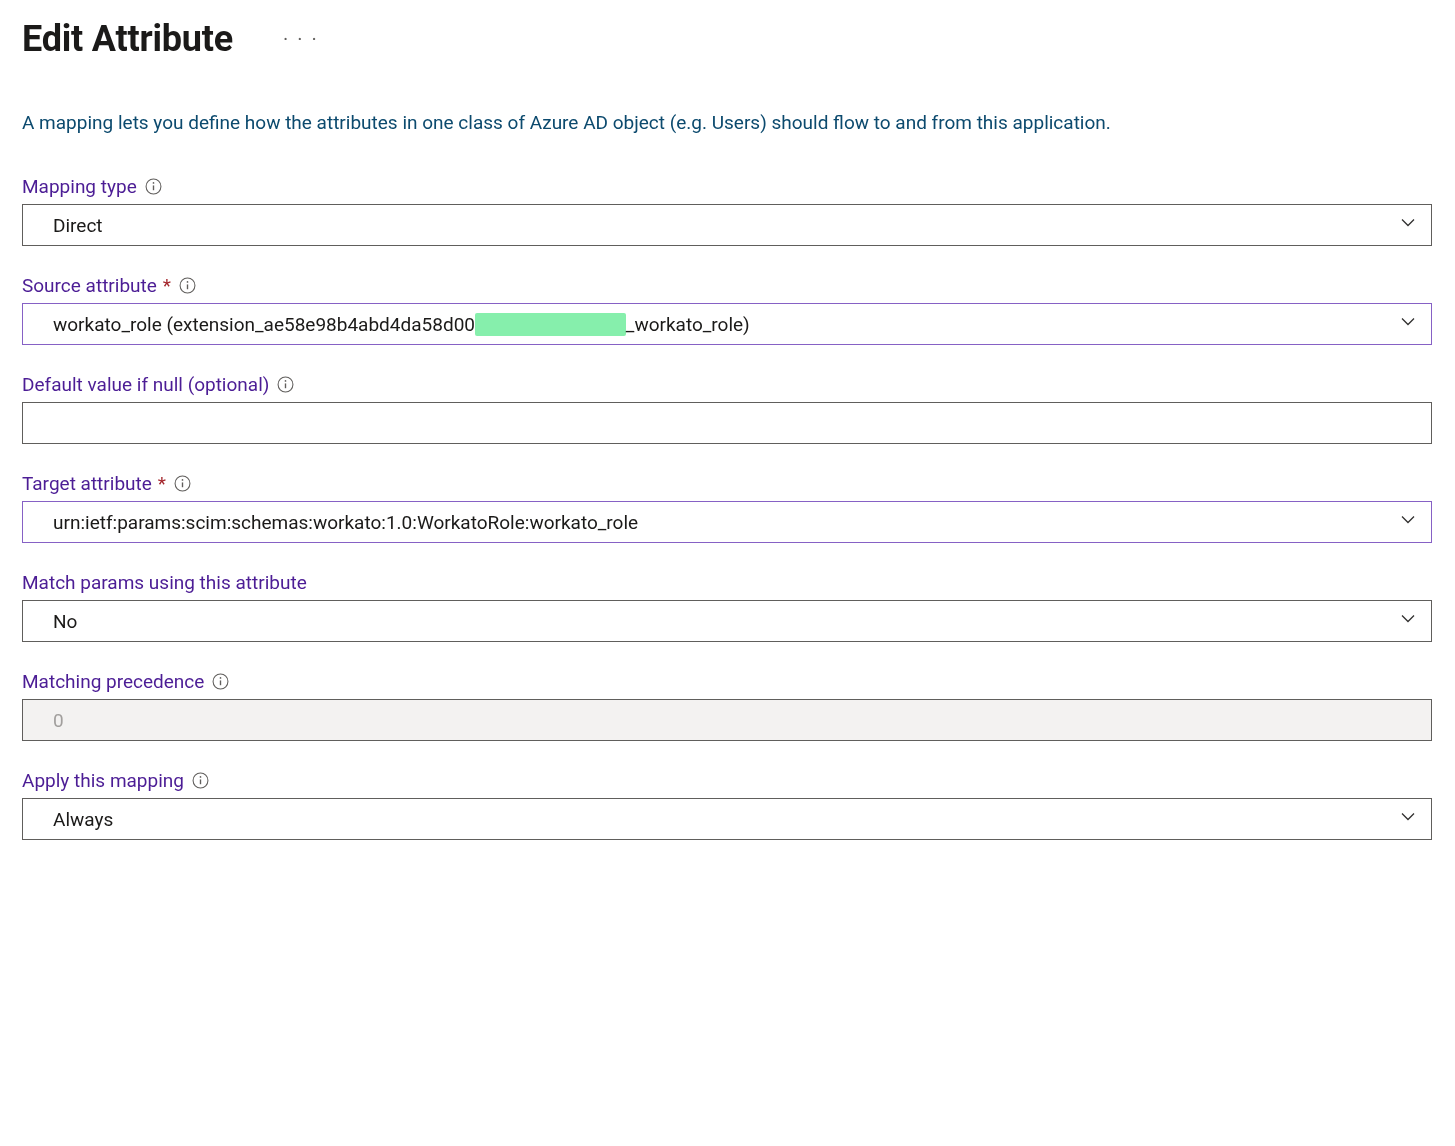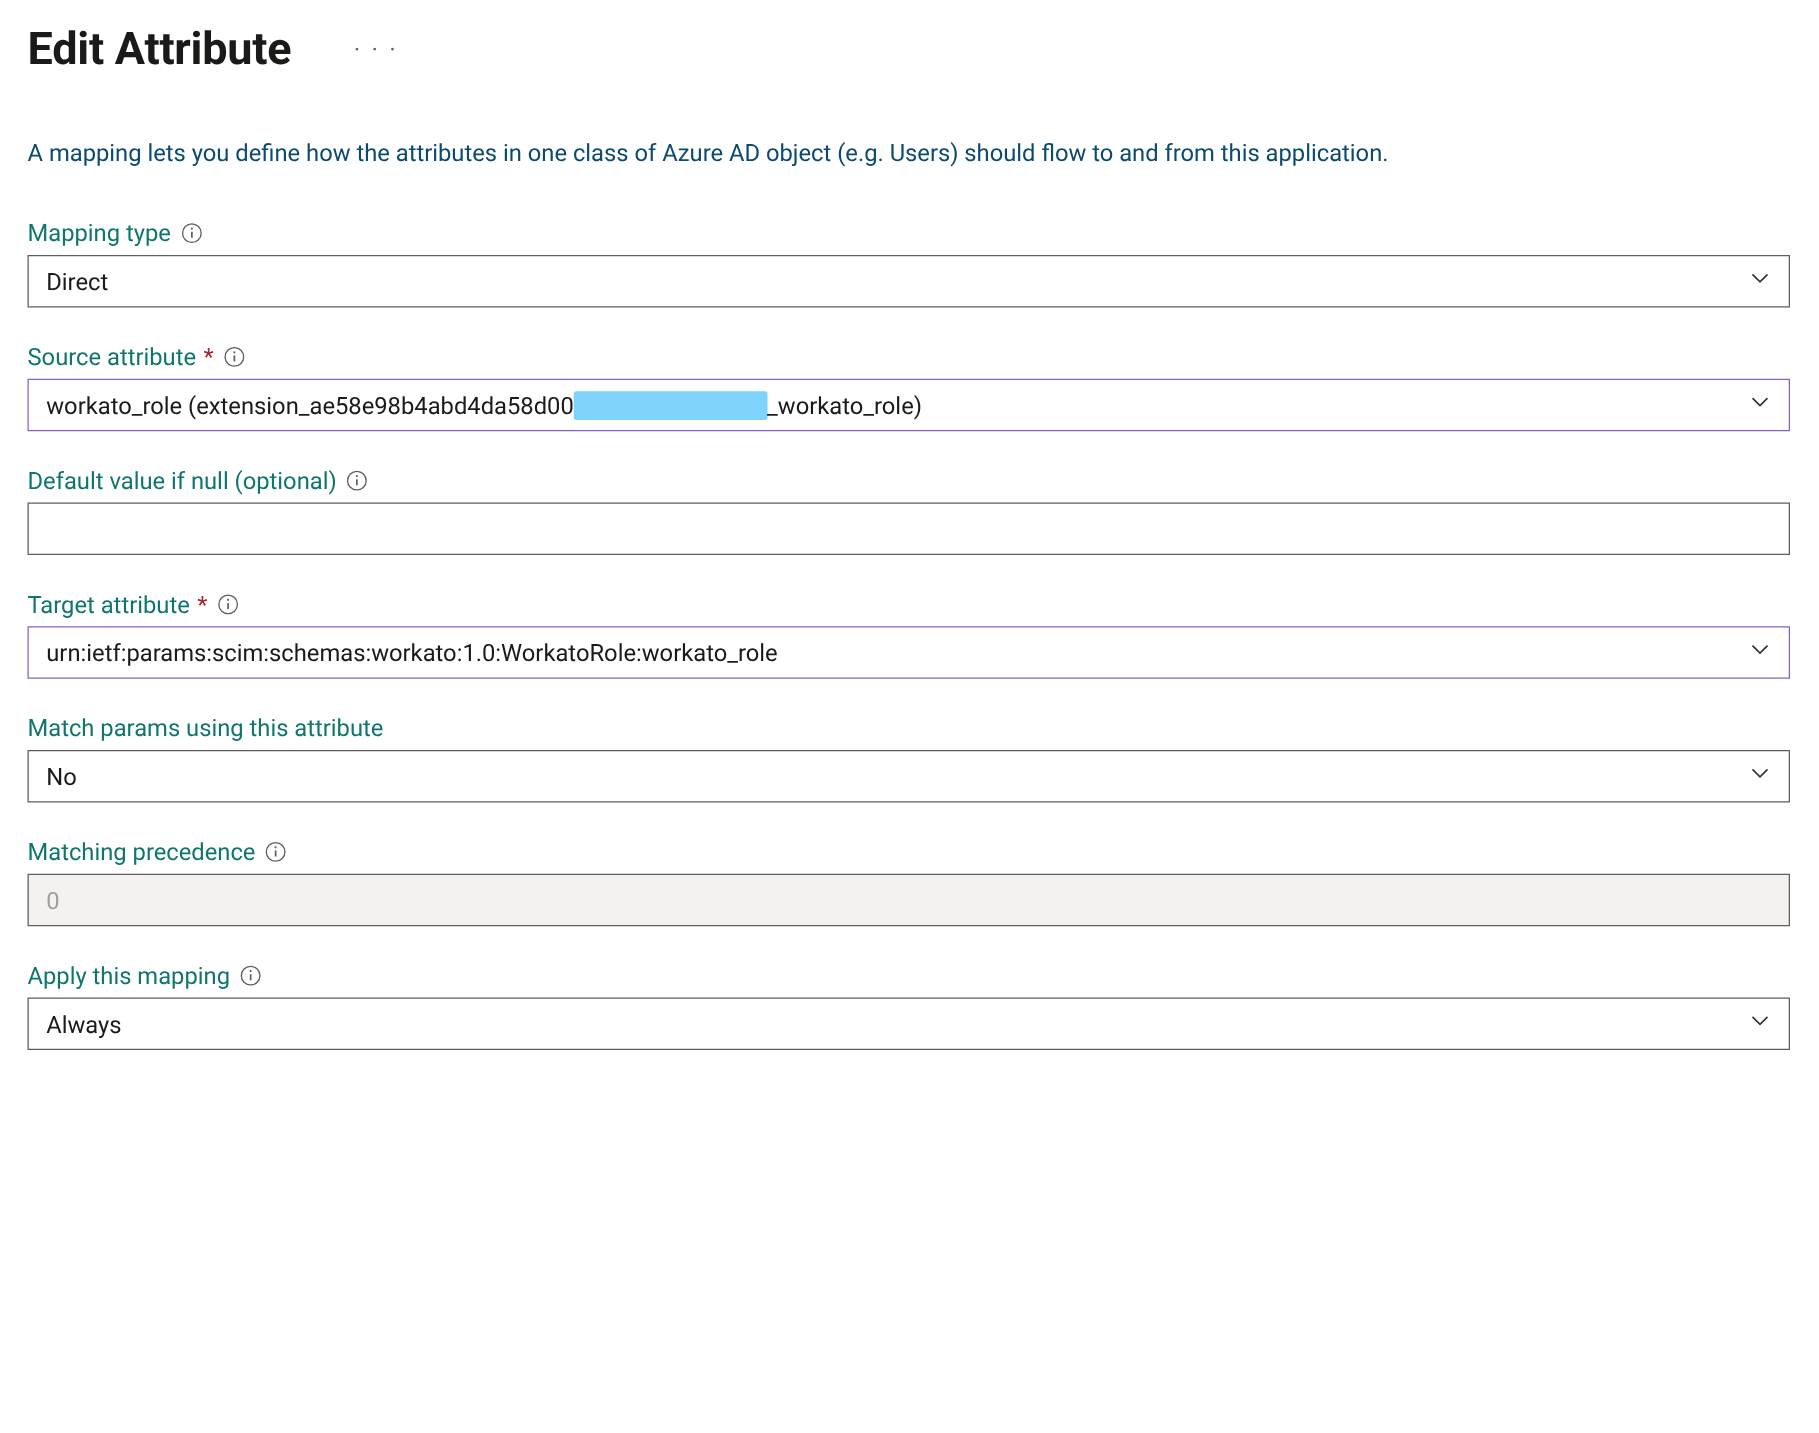--- a/index.html
+++ b/index.html
@@ -43,21 +43,21 @@
     margin-bottom: 28px;
   }
   .field-label-row {
     display: flex;
     align-items: center;
     gap: 8px;
     margin-bottom: 6px;
   }
   .field-label {
     font-size: 19px;
-    color: #0f766e;
+    color: #4c1d95;
   }
   .required-star {
     color: #a4262c;
     font-size: 19px;
     margin-left: -2px;
   }
   .info-icon {
     display: inline-flex;
     align-items: center;
     justify-content: center;
@@ -73,21 +73,21 @@
   }
   .select-wrap {
     position: relative;
     width: 1410px;
   }
   .select-box {
     width: 100%;
     height: 42px;
     border: 1px solid #605e5c;
     background: #fff;
-    padding: 0 44px 0 14px;
+    padding: 0 44px 0 30px;
     font-size: 19px;
     font-family: inherit;
     color: #1b1a19;
     display: flex;
     align-items: center;
     cursor: pointer;
   }
   .select-box.selected {
     border: 1px solid #8661c5;
   }
@@ -115,25 +115,24 @@
     height: 42px;
     border: 1px solid #605e5c;
     background: #fff;
     padding: 0 14px;
     font-size: 19px;
     font-family: inherit;
     color: #1b1a19;
   }
   .redact {
     display: inline-block;
-    background: #7dd3fc;
+    background: #86efac;
     color: transparent;
     user-select: none;
     border-radius: 2px;
-    font-weight: bold;
   }
   .gap-large { }
 </style>
 </head>
 <body>
 
 <div class="header-row">
   <h1 class="page-title">Edit Attribute</h1>
   <span class="more-dots">· · ·</span>
 </div>

